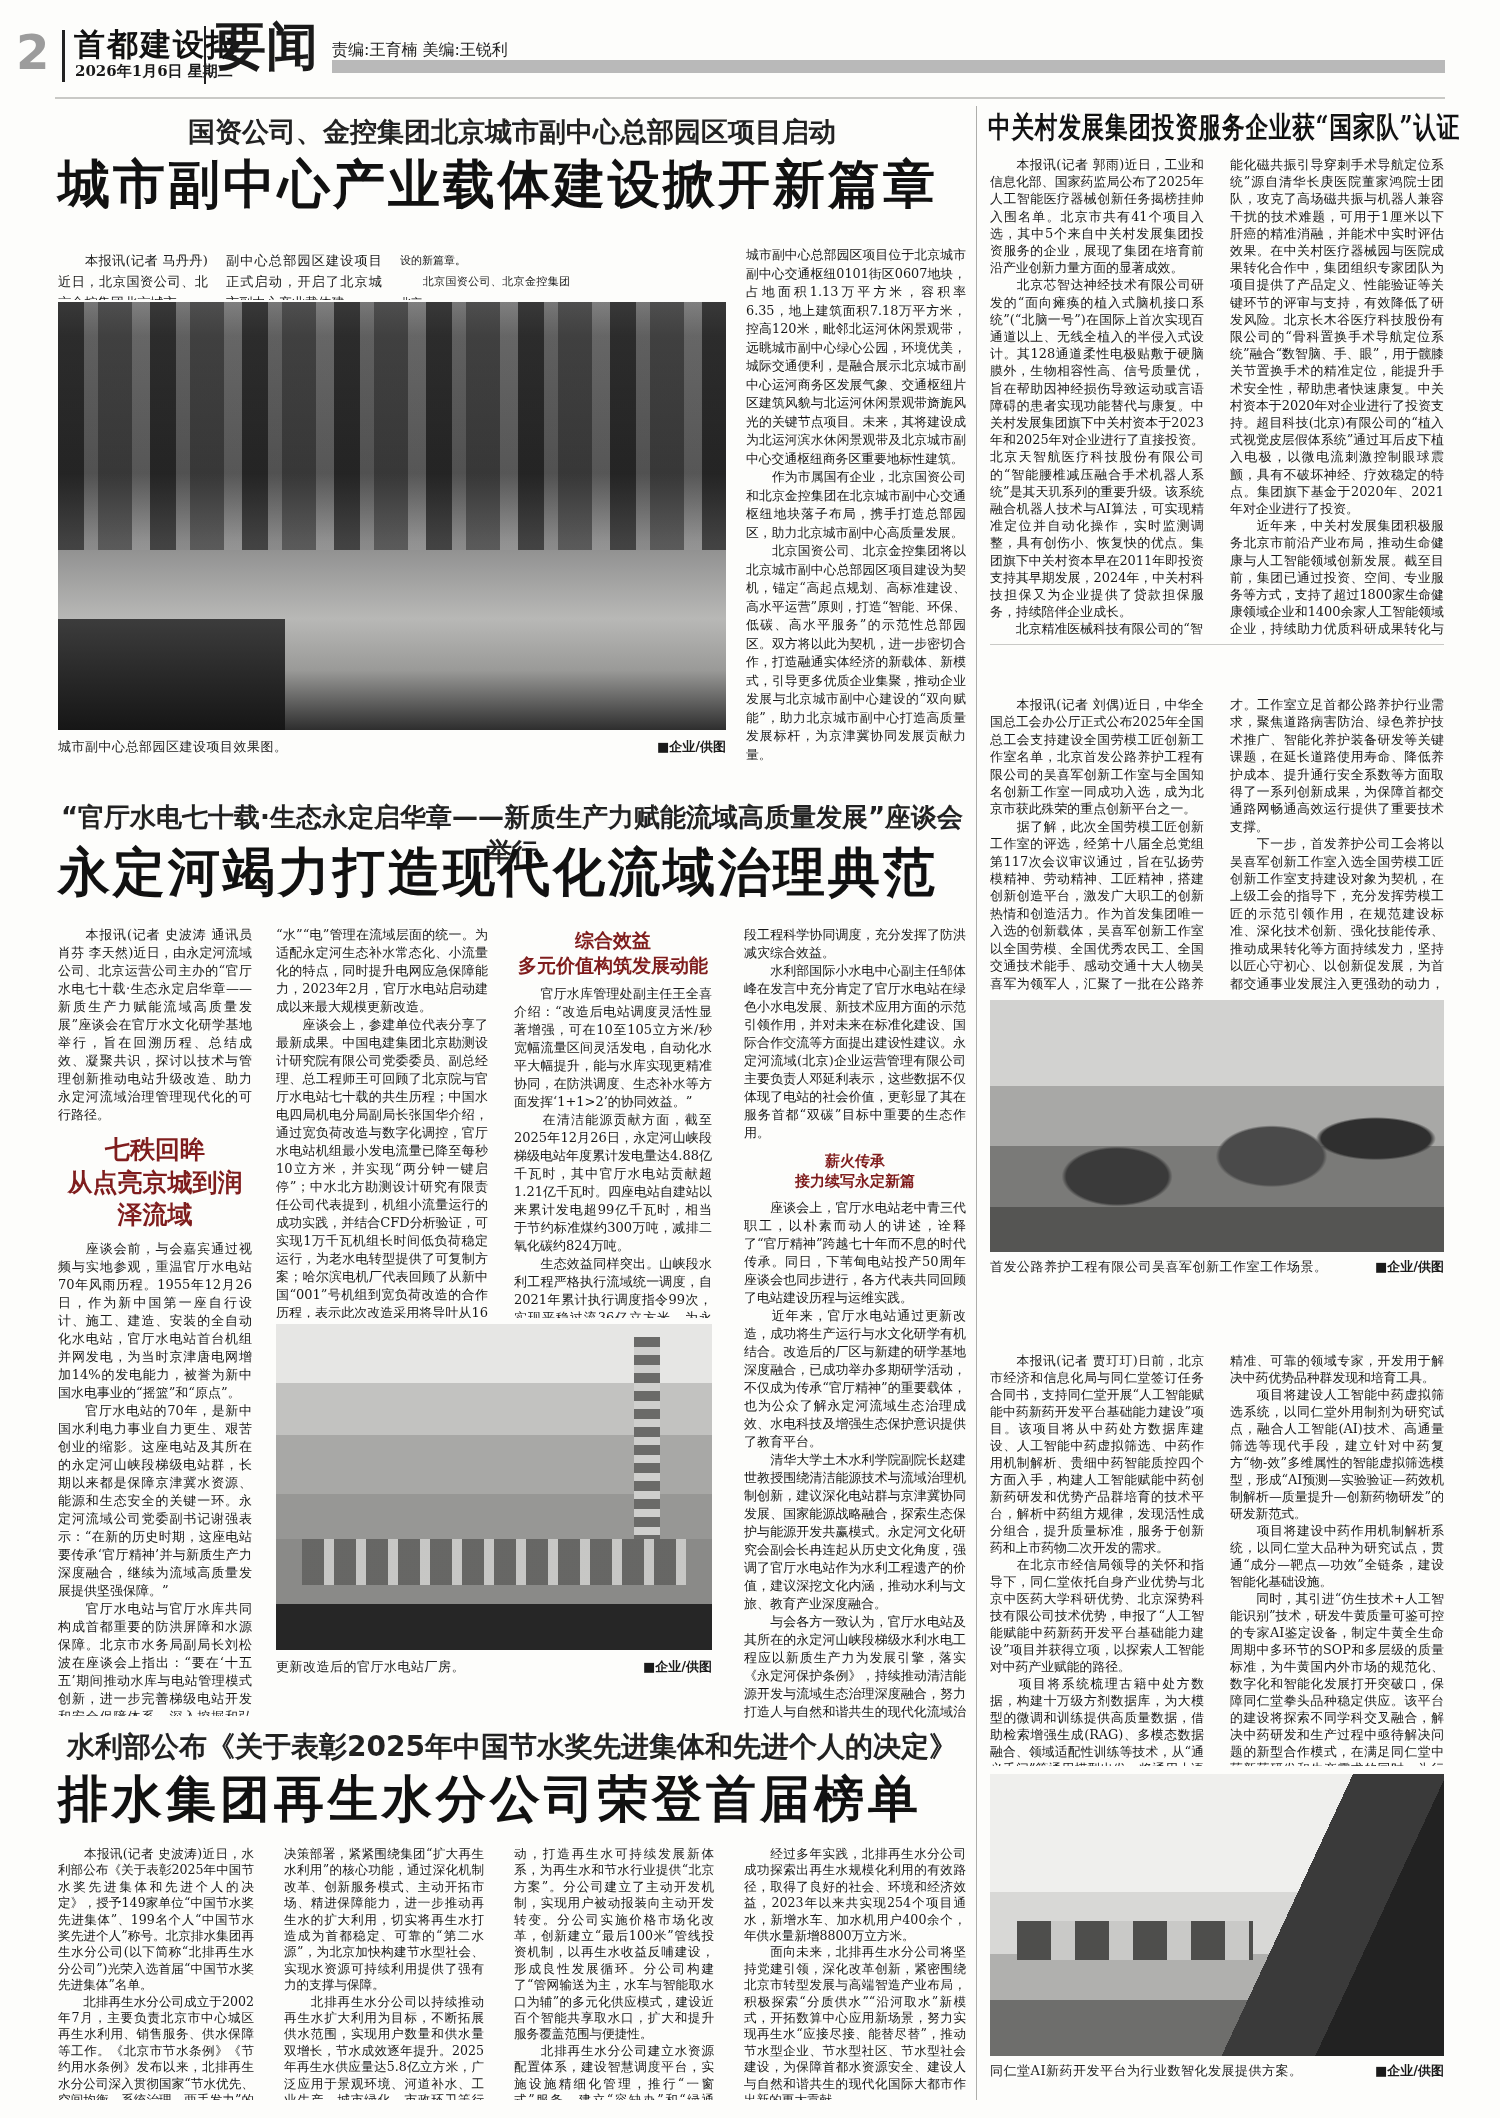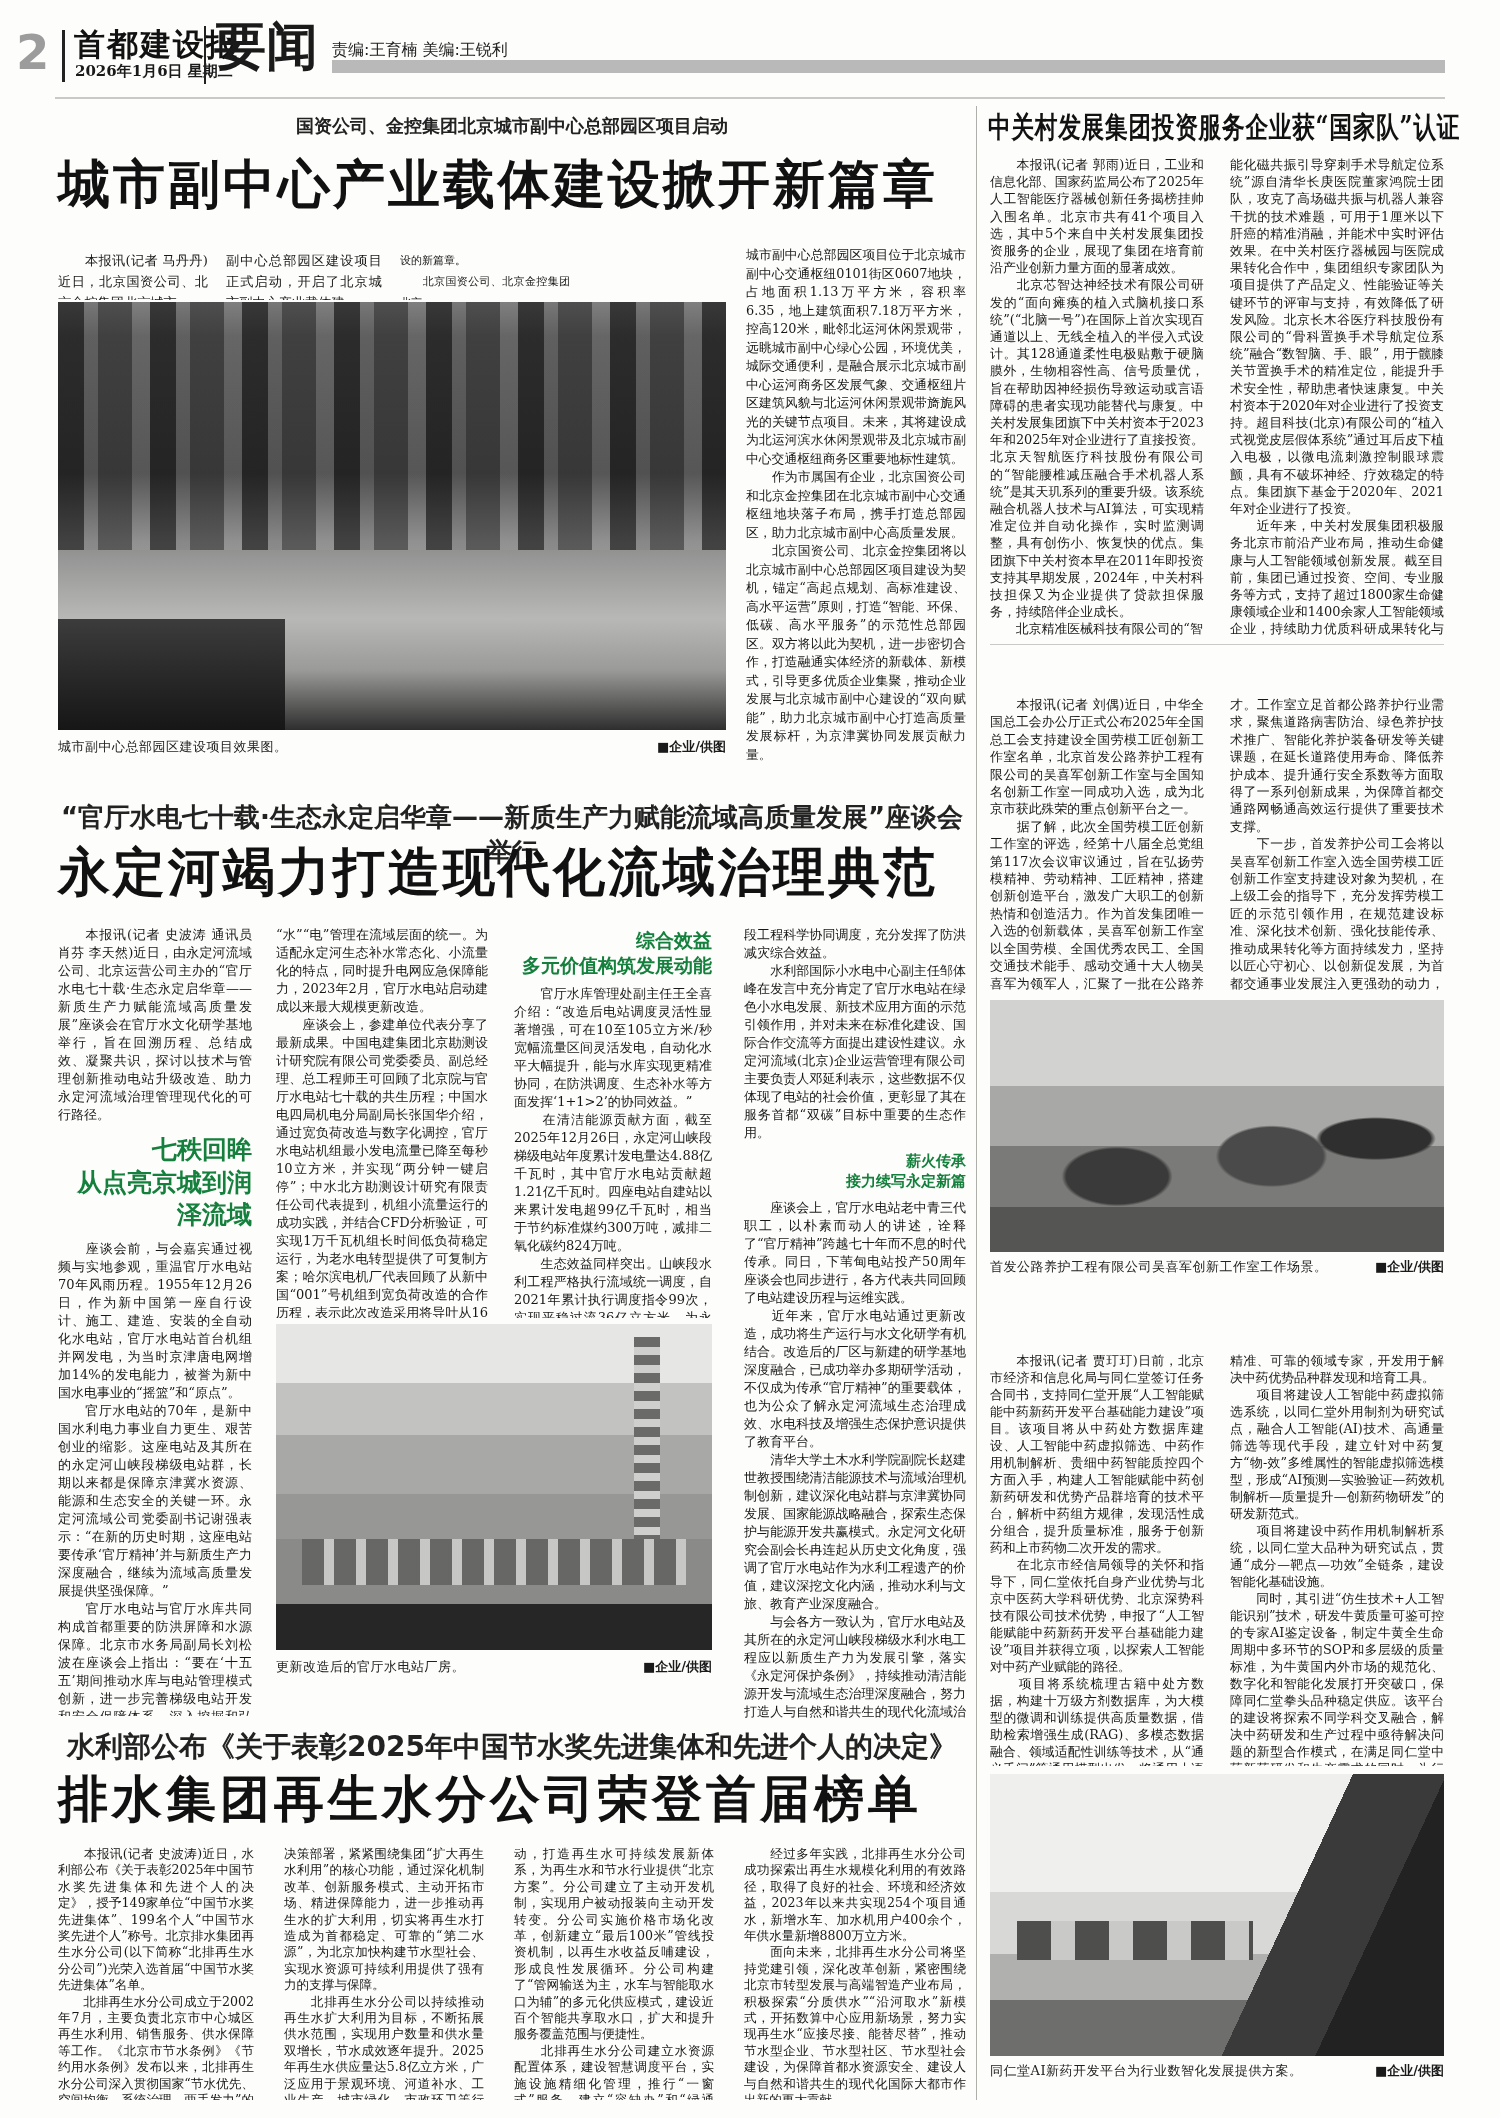--- a/index.html
+++ b/index.html
@@ -4,21 +4,21 @@
 <style>
   html,body{margin:0;padding:0;background:#e8e6e2;}
   #sheet{position:relative;width:1500px;height:2118px;margin:0 auto;background:#fdfdfb;color:#1a1a1a;
          font-family:"DejaVu Serif","Liberation Serif",serif;overflow:hidden;}
   .abs{position:absolute;}
   .sans{font-family:"DejaVu Sans","Liberation Sans",sans-serif;}
   .serif{font-family:"DejaVu Serif","Liberation Serif",serif;}
   .coltext{white-space:pre-line;text-align:justify;overflow:hidden;color:#181818;}
   .hl{font-weight:900;letter-spacing:1px;color:#111;}
   .kicker{text-align:center;font-weight:700;color:#222;}
-  .sub{text-align:right;font-weight:900;line-height:1.3;margin:10px 0 8px 0;color:#15803d;}
+  .sub{text-align:center;font-weight:900;line-height:1.3;margin:10px 0 8px 0;color:#7f1d1d;}
   .caprow{display:flex;justify-content:space-between;align-items:flex-start;}
   .cap{font-size:13px;color:#222;letter-spacing:.5px;}
   .capcredit{font-size:13px;font-weight:900;white-space:nowrap;}
   .hscale{display:inline-block;white-space:nowrap;transform-origin:0 50%;}
   .rule{background:#c9c9c6;}
   .vrule{background:#aeaeab;}
   
   .photo{overflow:hidden;}
   .photo-city{background:
       linear-gradient(180deg,#777 0%,#575757 8%,#444 40%,#8d8d8d 56%,#b8b8b6 74%,#9a9a98 86%,#2e2e2e 100%);}
@@ -53,21 +53,21 @@
   <div class="abs sans" style="left:74px;top:24px;font-size:31px;font-weight:900;letter-spacing:2px;color:#111;">首都建设报</div>
   <div class="abs serif" style="left:75px;top:62px;font-size:15px;font-weight:700;">2026年1月6日 星期二</div>
   <div class="abs" style="left:204px;top:26px;width:2px;height:58px;background:#222;"></div>
   <div class="abs serif" style="left:214px;top:12px;font-size:52px;font-weight:900;">要闻</div>
   <div class="abs sans" style="left:332px;top:40px;font-size:16px;color:#222;">责编:王育楠  美编:王锐利</div>
   <div class="abs" style="left:332px;top:60px;width:1113px;height:13px;background:#b9b9b9;"></div>
   <div class="abs rule" style="left:55px;top:97px;width:1390px;height:2px;"></div>
 
   <div class="abs vrule" style="left:976px;top:106px;width:1px;height:1994px;"></div>
 
-  <div class="abs sans kicker" style="left:58px;top:114px;width:908px;font-size:18px;">国资公司、金控集团北京城市副中心总部园区项目启动</div>
+  <div class="abs sans kicker" style="left:58px;top:114px;width:908px;font-size:27px;">国资公司、金控集团北京城市副中心总部园区项目启动</div>
   <div class="abs serif hl" style="left:58px;top:150px;width:908px;font-size:52px;white-space:nowrap;letter-spacing:3px;">城市副中心产业载体建设掀开新篇章</div>
   <div class="abs coltext" style="left:58px;top:250px;width:150px;height:50px;font-size:13.2px;line-height:21px;">　　本报讯(记者 马丹丹)近日，北京国资公司、北京金控集团北京城市</div>
   <div class="abs coltext" style="left:226px;top:250px;width:156px;height:50px;font-size:13.2px;line-height:21px;">副中心总部园区建设项目正式启动，开启了北京城市副中心产业载体建</div>
   <div class="abs coltext" style="left:400px;top:250px;width:170px;height:50px;font-size:11px;line-height:21px;">设的新篇章。
 　　北京国资公司、北京金控集团北京</div>
   <div class="abs photo photo-city" style="left:58px;top:302px;width:668px;height:428px;"></div>
   <div class="abs caprow" style="left:58px;top:738px;width:668px;">
     <span class="cap">城市副中心总部园区建设项目效果图。</span>
     <span class="capcredit">■企业/供图</span>
   </div>

